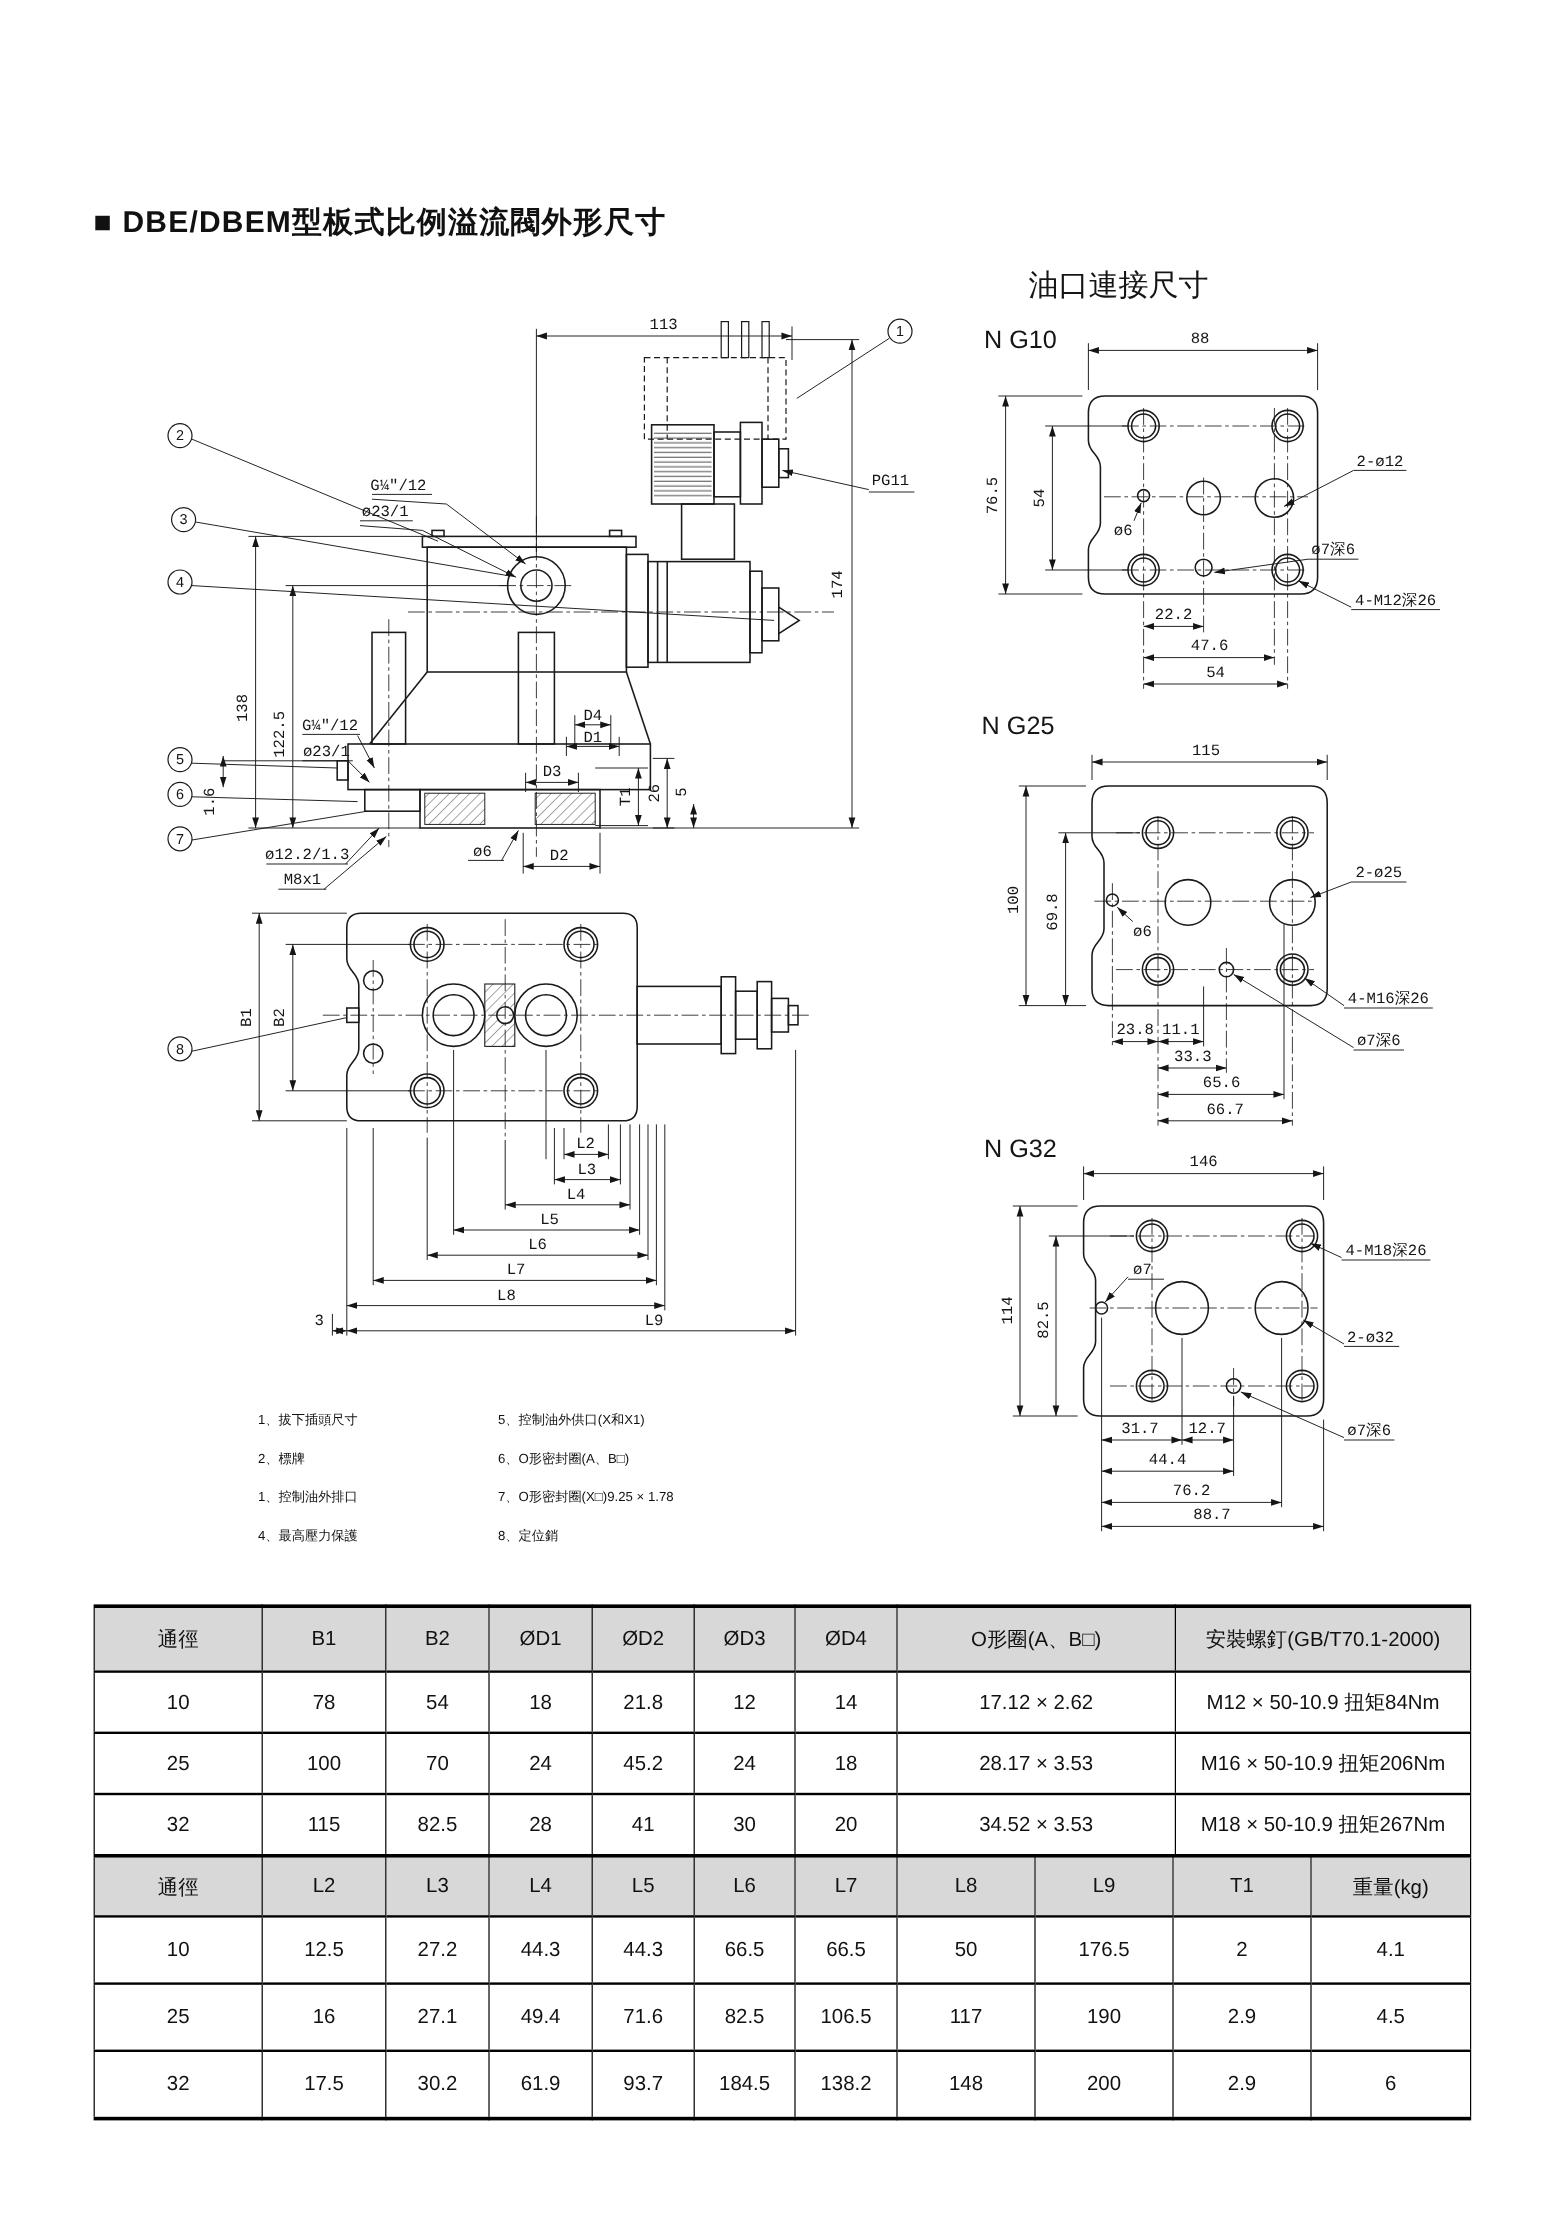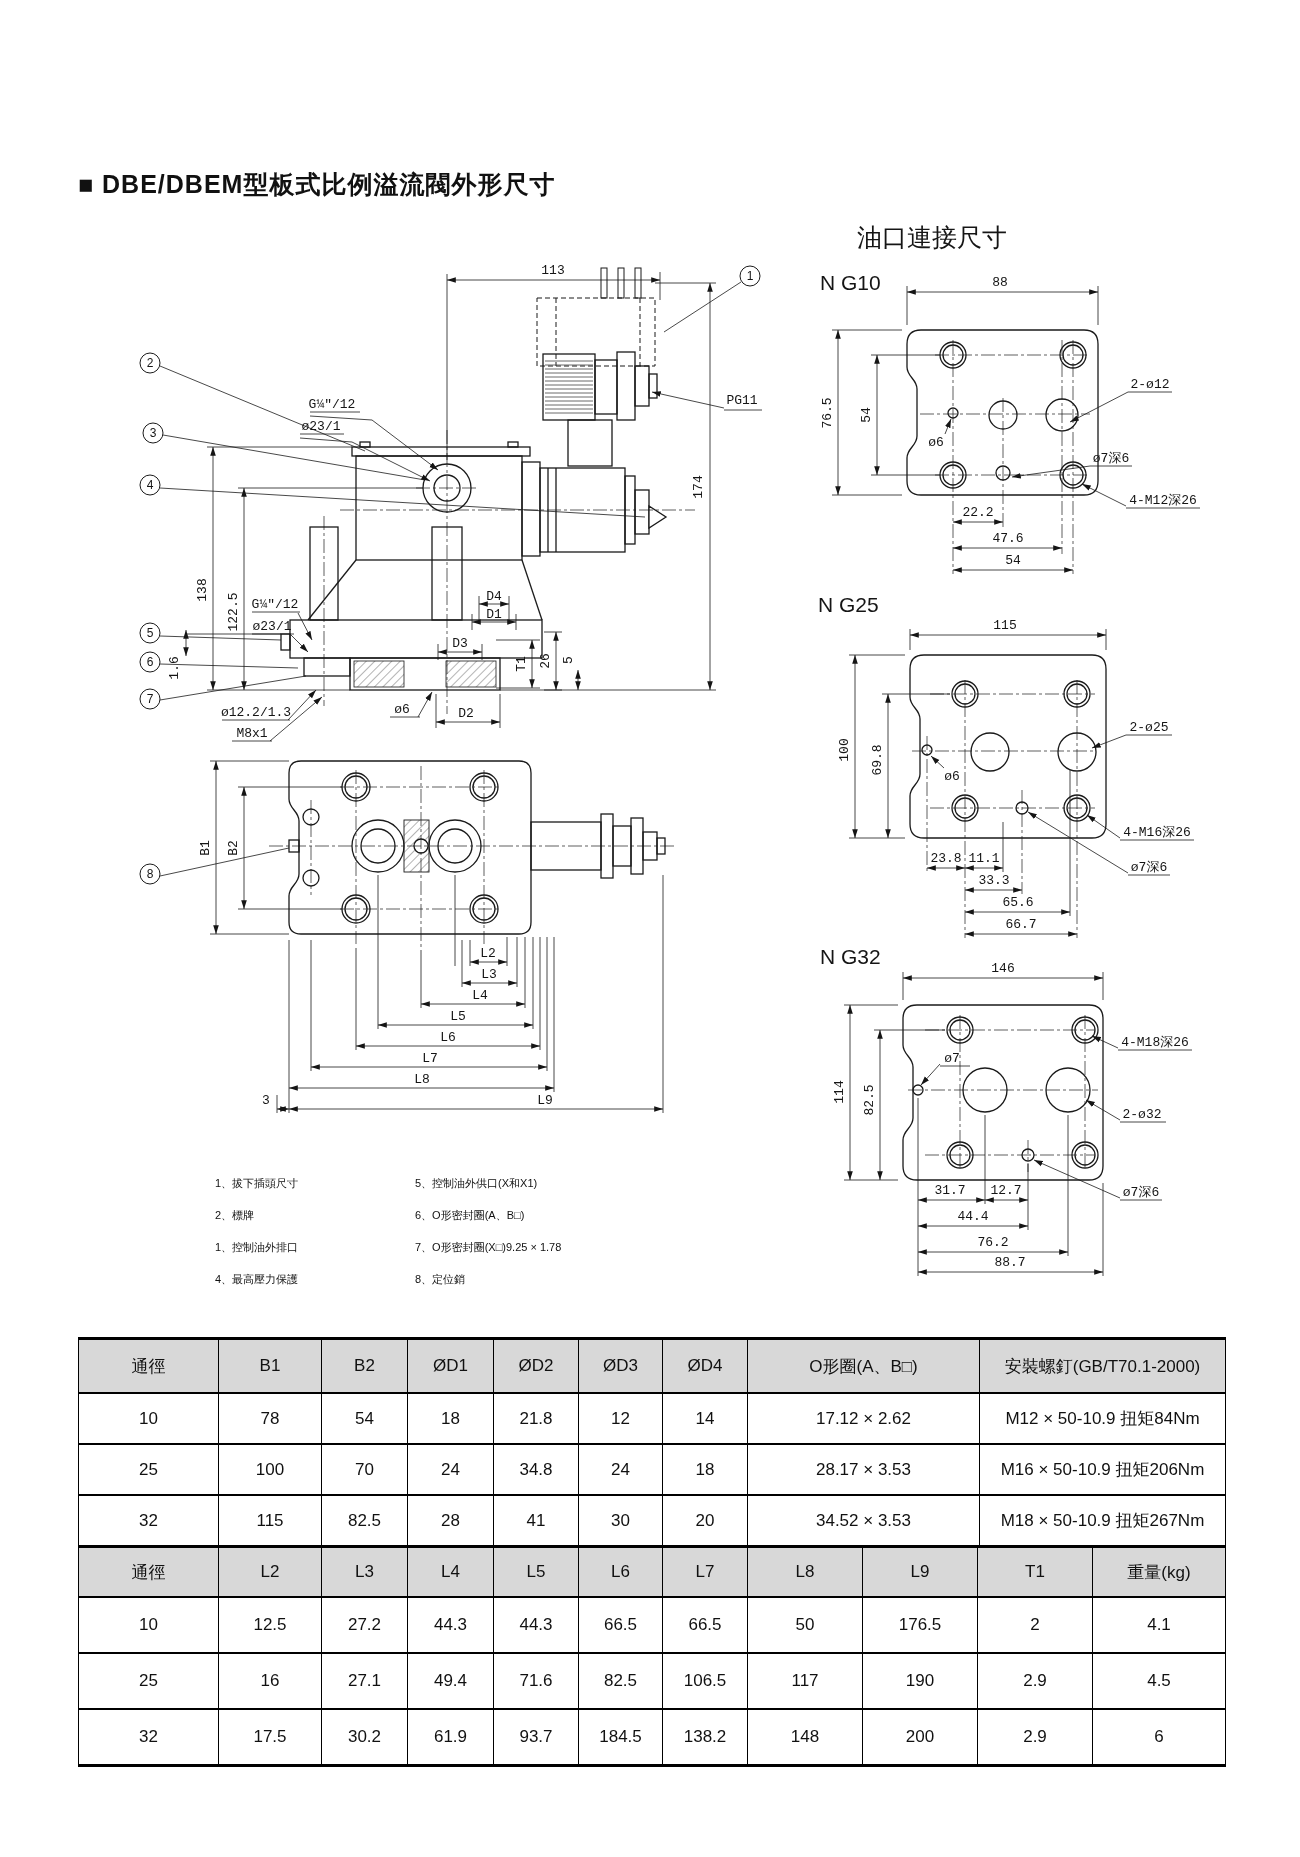--- a/index.html
+++ b/index.html
@@ -551,21 +551,21 @@
         <td>12</td>
         <td>14</td>
         <td>17.12 × 2.62</td>
         <td>M12 × 50-10.9 扭矩84Nm</td>
       </tr>
       <tr>
         <td>25</td>
         <td>100</td>
         <td>70</td>
         <td>24</td>
-        <td>34.8</td>
+        <td>45.2</td>
         <td>24</td>
         <td>18</td>
         <td>28.17 × 3.53</td>
         <td>M16 × 50-10.9 扭矩206Nm</td>
       </tr>
       <tr>
         <td>32</td>
         <td>115</td>
         <td>82.5</td>
         <td>28</td>

